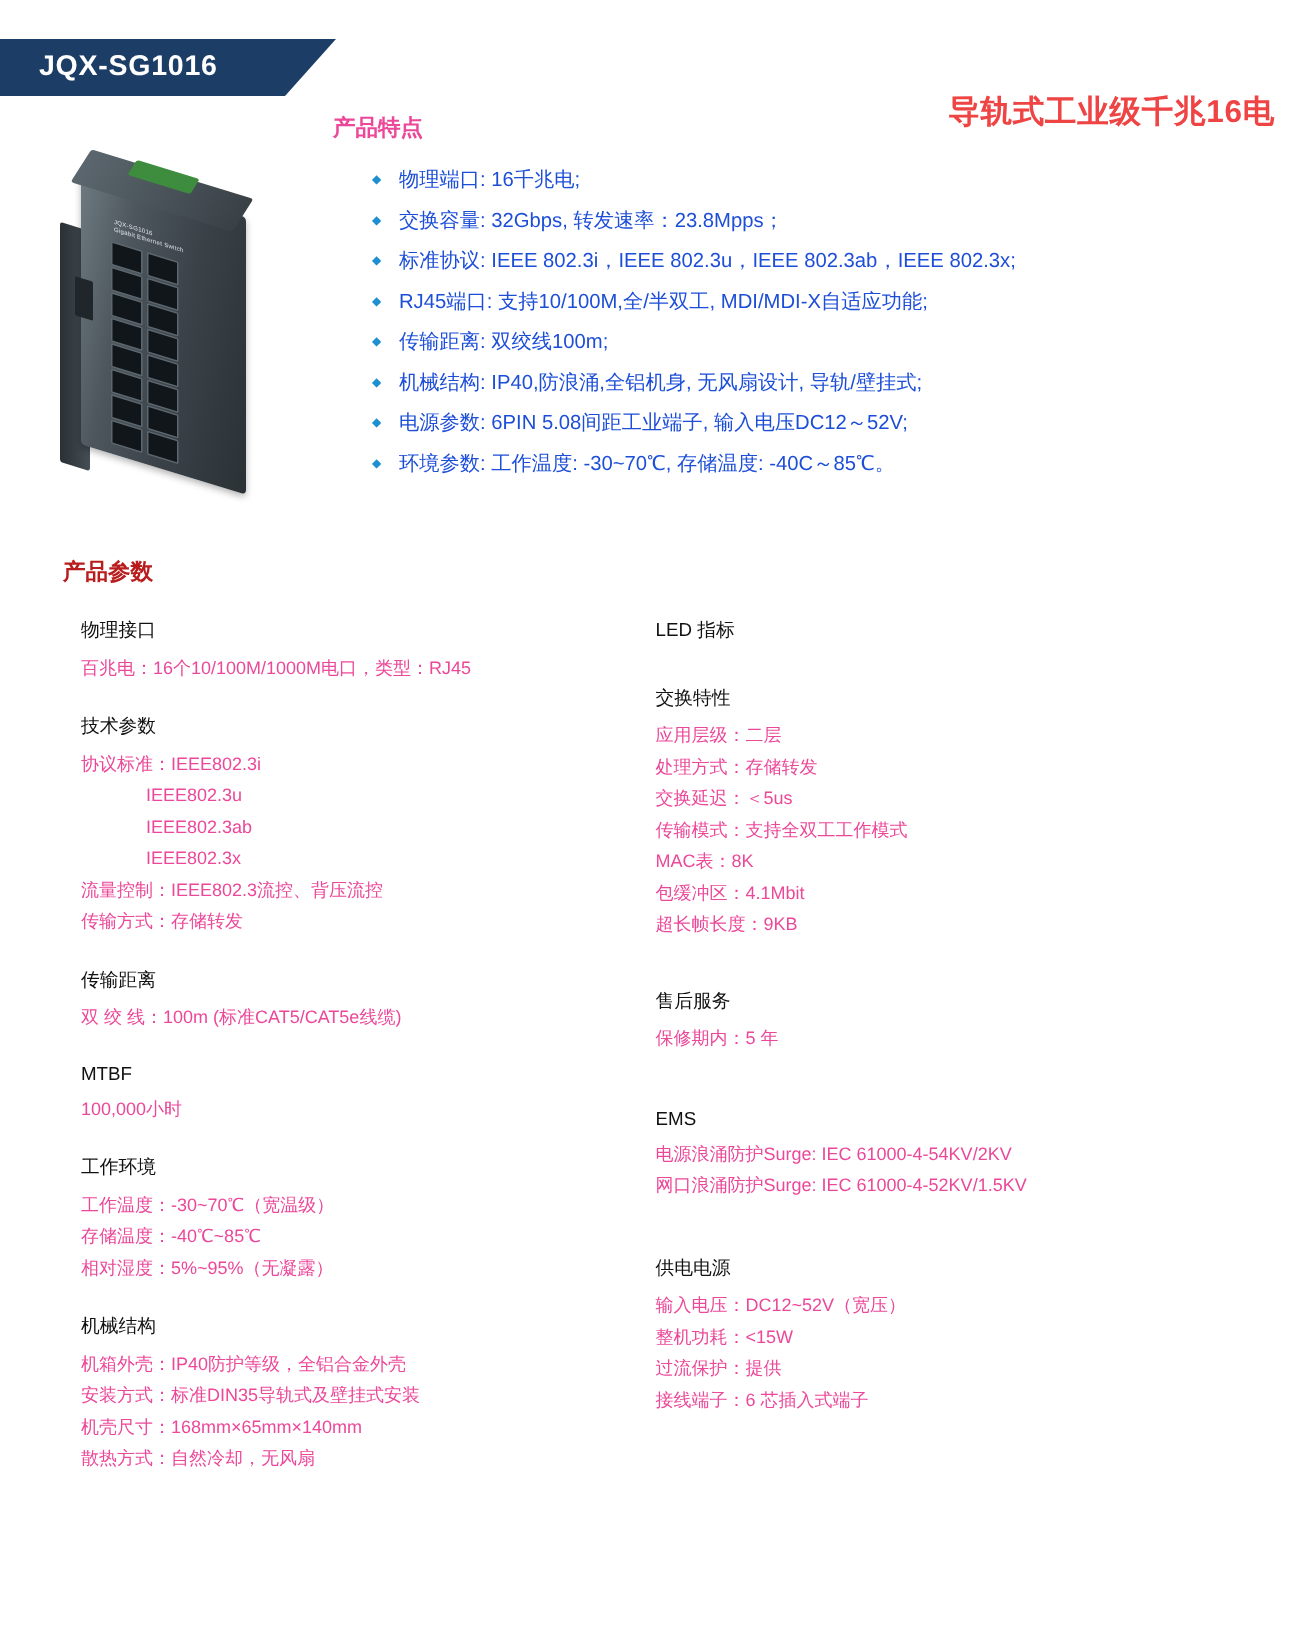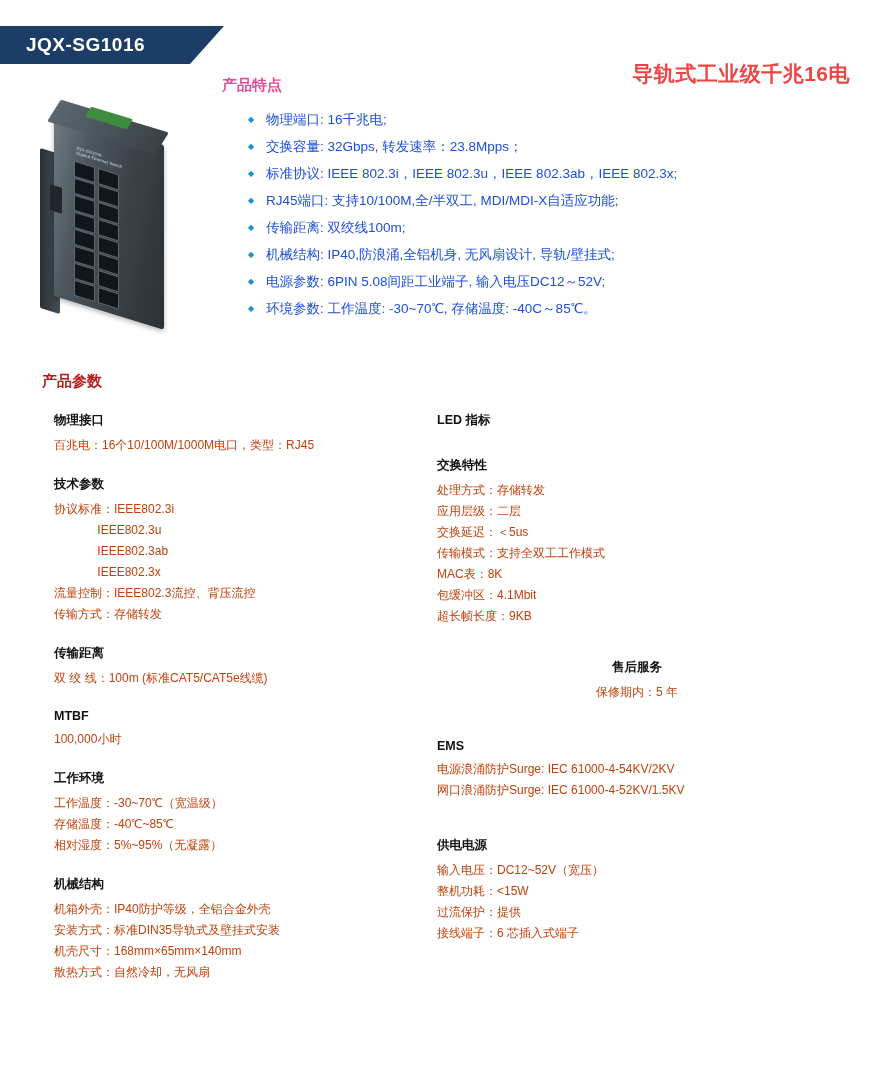--- a/index.html
+++ b/index.html
@@ -212,28 +212,28 @@
   .col {
     position: absolute;
     top: 0;
   }
   .col-left { left: 54px; width: 390px; }
   .col-right { left: 437px; width: 400px; }
 
   .group { margin-bottom: 20px; }
   .group-title {
     font-size: 12.5px;
-    font-weight: bold;
+    font-weight: normal;
     color: #111111;
     margin-bottom: 6px;
   }
   .group-lines {
     font-size: 12px;
     line-height: 21px;
-    color: #c2410c;
+    color: #ec4899;
   }
   .group-lines div { white-space: pre; }
 </style>
 </head>
 <body>
 
 <div class="header">
   <div class="header-rule"></div>
   <div class="header-bar"></div>
   <div class="header-bar-slant"></div>
@@ -348,31 +348,31 @@
 
   <div class="col col-right">
 
     <div class="group">
       <div class="group-title">LED 指标</div>
     </div>
 
     <div class="group" style="margin-top:28px;">
       <div class="group-title">交换特性</div>
       <div class="group-lines">
+        <div>应用层级：二层</div>
         <div>处理方式：存储转发</div>
-        <div>应用层级：二层</div>
         <div>交换延迟：＜5us</div>
         <div>传输模式：支持全双工工作模式</div>
         <div>MAC表：8K</div>
         <div>包缓冲区：4.1Mbit</div>
         <div>超长帧长度：9KB</div>
       </div>
     </div>
 
-    <div class="group" style="margin-top:32px;text-align:center;">
+    <div class="group" style="margin-top:32px;">
       <div class="group-title">售后服务</div>
       <div class="group-lines">
         <div>保修期内：5 年</div>
       </div>
     </div>
 
     <div class="group" style="margin-top:36px;">
       <div class="group-title">EMS</div>
       <div class="group-lines">
         <div>电源浪涌防护Surge: IEC 61000-4-54KV/2KV</div>

